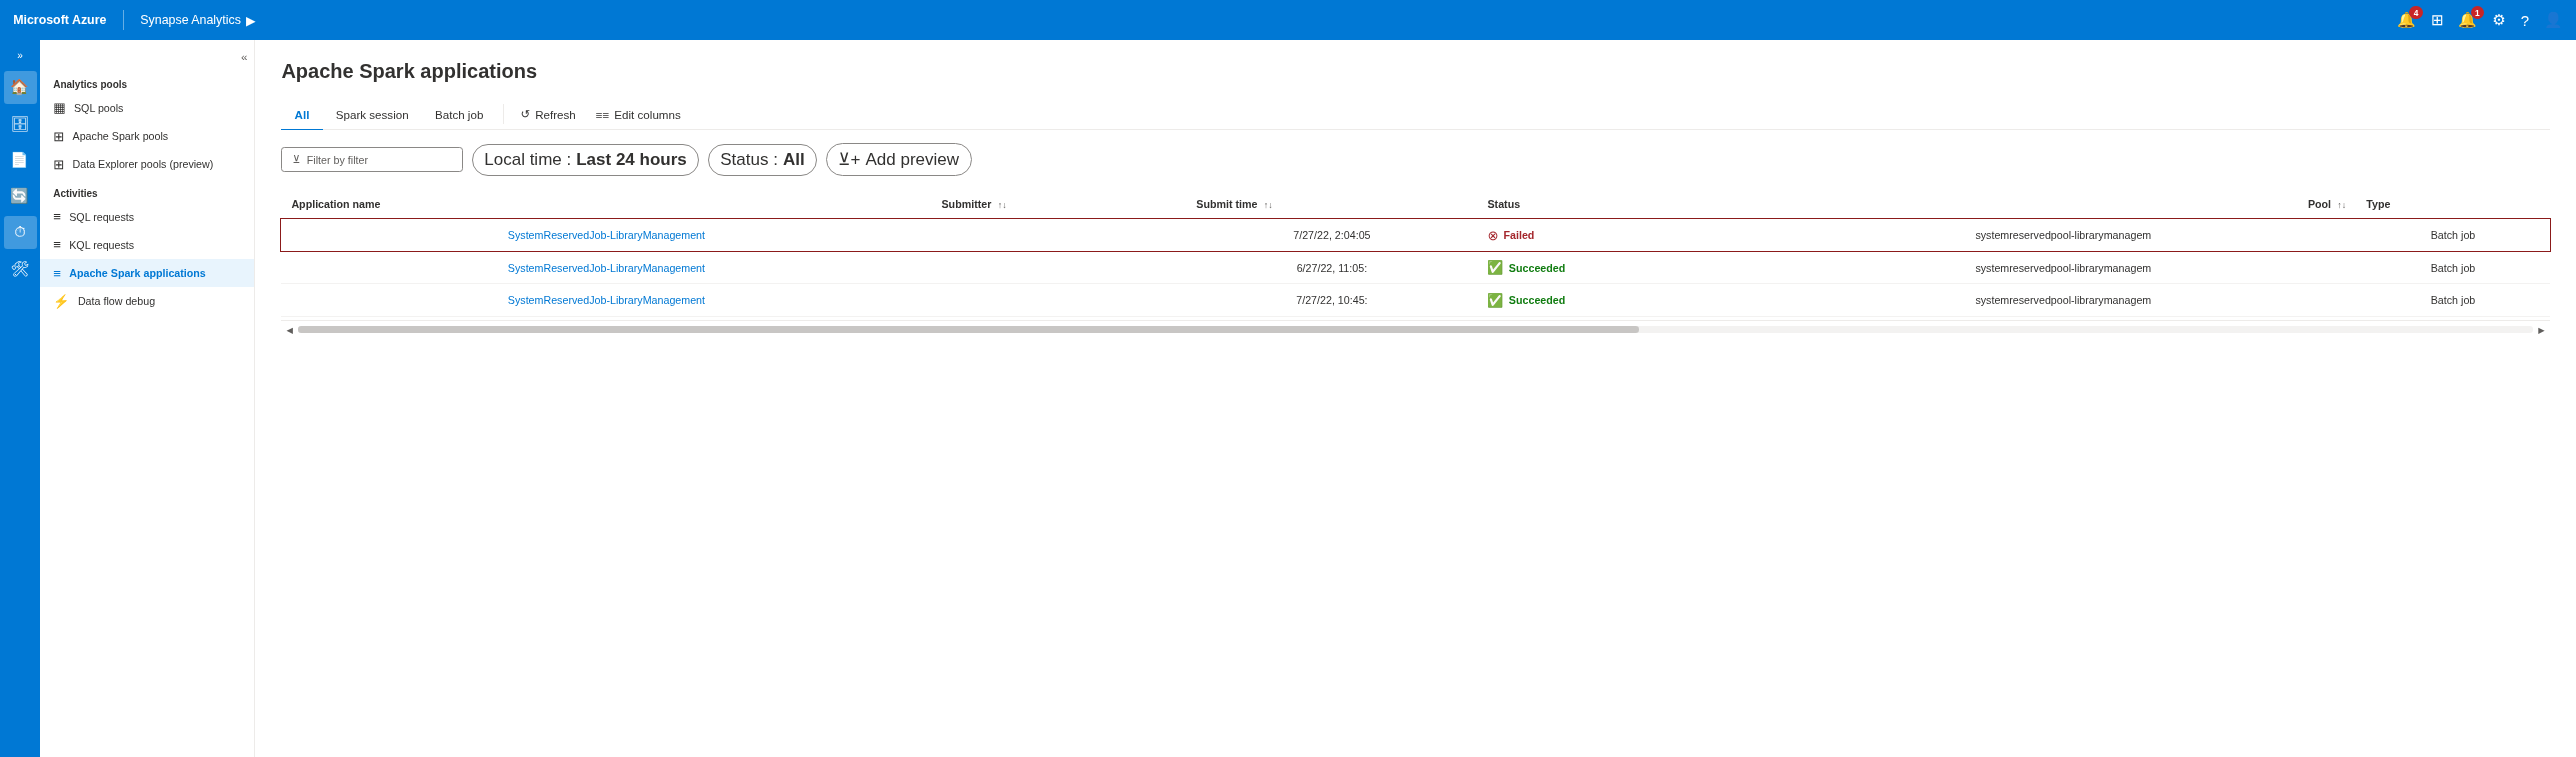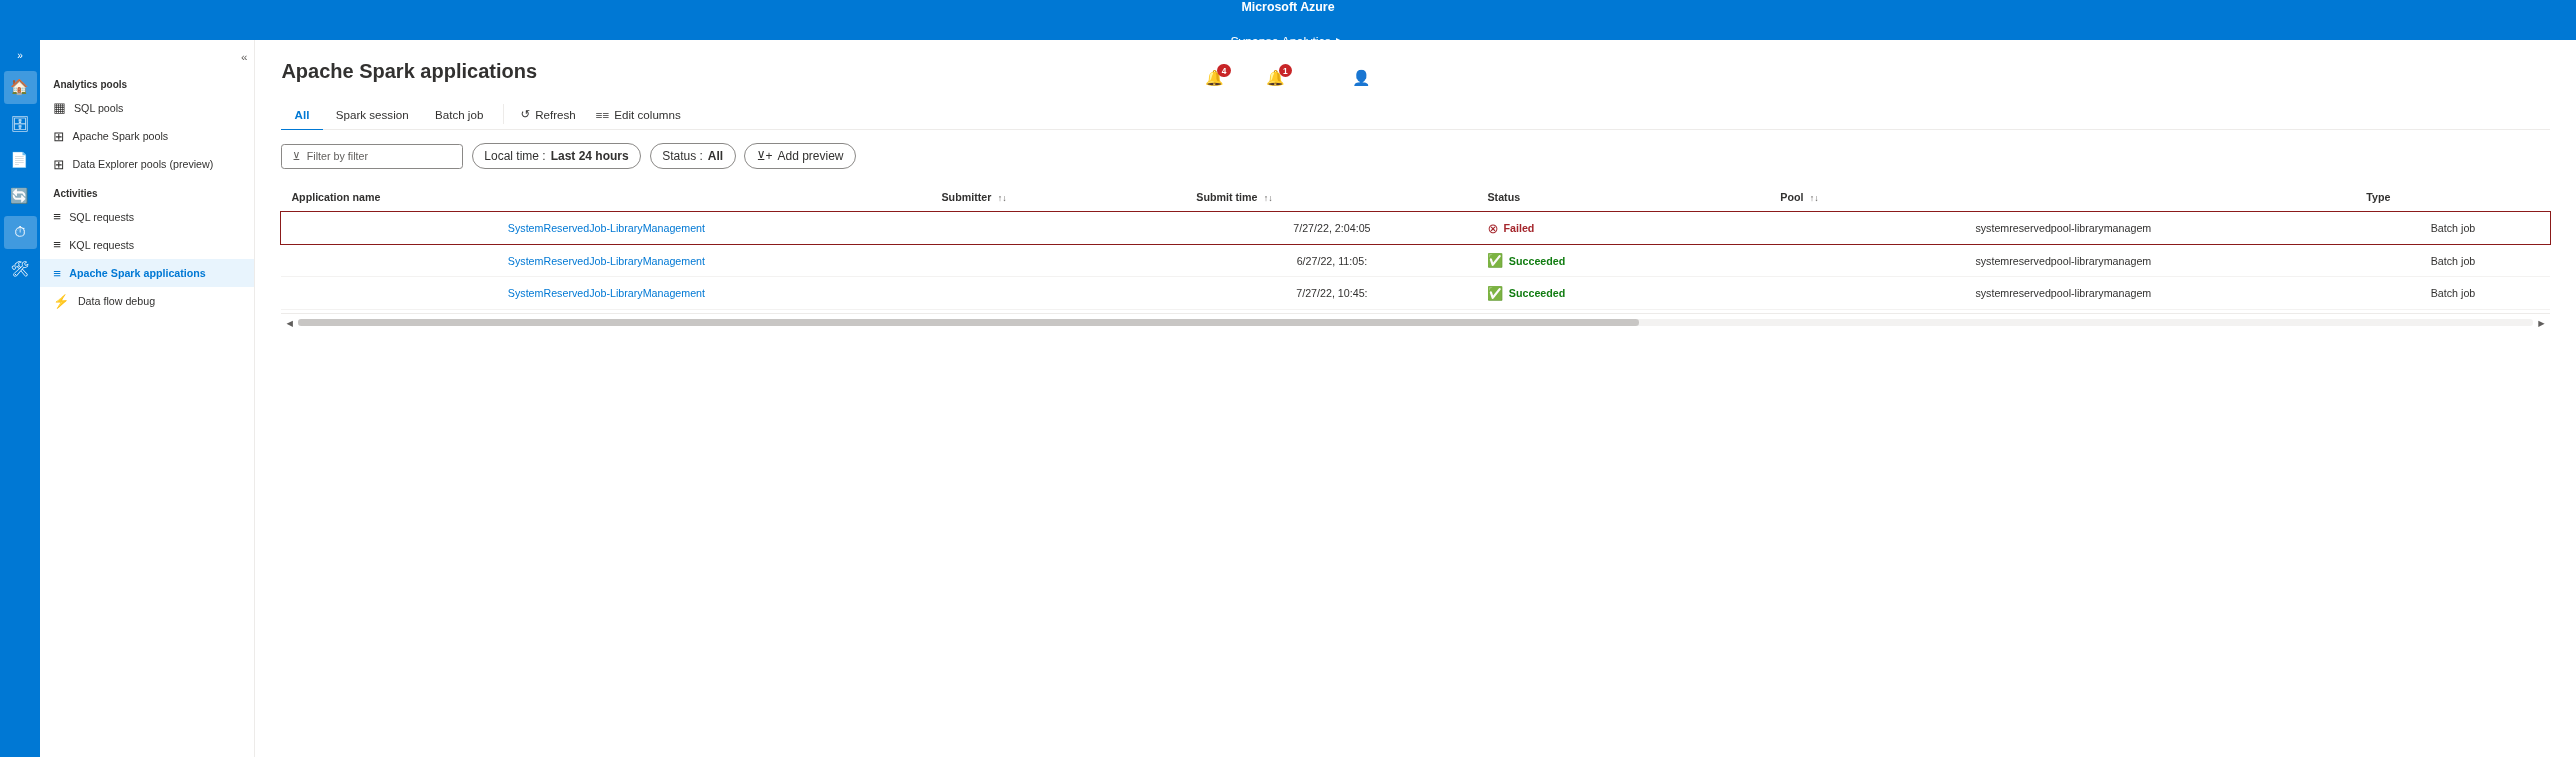--- a/index.html
+++ b/index.html
@@ -7,21 +7,20 @@
 
     
     .topbar {
       background: #0078d4;
       height: 40px;
       display: flex;
       align-items: center;
       padding: 0 13.2px;
       color: white;
       gap: 10px;
-      flex-direction: column;
     }
     .topbar-brand { font-size: 12.4px; font-weight: 600; white-space: nowrap; }
     .topbar-divider { width: 0.8px; height: 20px; background: rgba(255,255,255,0.4); margin: 0 6.6px; }
     .topbar-service { font-size: 12.4px; white-space: nowrap; display: flex; align-items: center; gap: 5px; }
     .topbar-spacer { flex: 1; }
     .topbar-icons { display: flex; align-items: center; gap: 15px; }
     .topbar-icon-btn { position: relative; color: white; cursor: pointer; font-size: 15px; }
     .badge {
       position: absolute;
       top: -5px; right: -6.6px;
@@ -138,21 +137,21 @@
       color: #605e5c;
       font-size: 10.7px;
     }
     .filter-btn {
       display: flex; align-items: center; gap: 5px;
       border: 0.8px solid #8a8886;
       border-radius: 16.5px;
       padding: 5px 11.6px;
       cursor: pointer;
       color: #323130;
-      font-size: 12px;
+      font-size: 17px;
       background: white;
     }
     .filter-btn strong { font-weight: 700; }
 
     
     .showing-text { font-size: 10.7px; color: #323130; margin-bottom: 10px; }
     .data-table { width: 100%; border-collapse: collapse; }
     .data-table th {
       text-align: left;
       padding: 8.3px 10px;
@@ -333,21 +332,21 @@
             <span>Submitter</span>
             <span class="sort-icon">↑↓</span>
           </th>
           <th style="cursor:pointer;">
             <span>Submit time</span>
             <span class="sort-icon">↑↓</span>
           </th>
           <th>
             <span>Status</span>
           </th>
-          <th style="cursor:pointer;">
+          <th style="cursor:pointer;text-align:right;">
             <span>Pool</span>
             <span class="sort-icon">↑↓</span>
           </th>
           <th>
             <span>Type</span>
           </th>
         </tr>
       </thead>
       <tbody>
 

